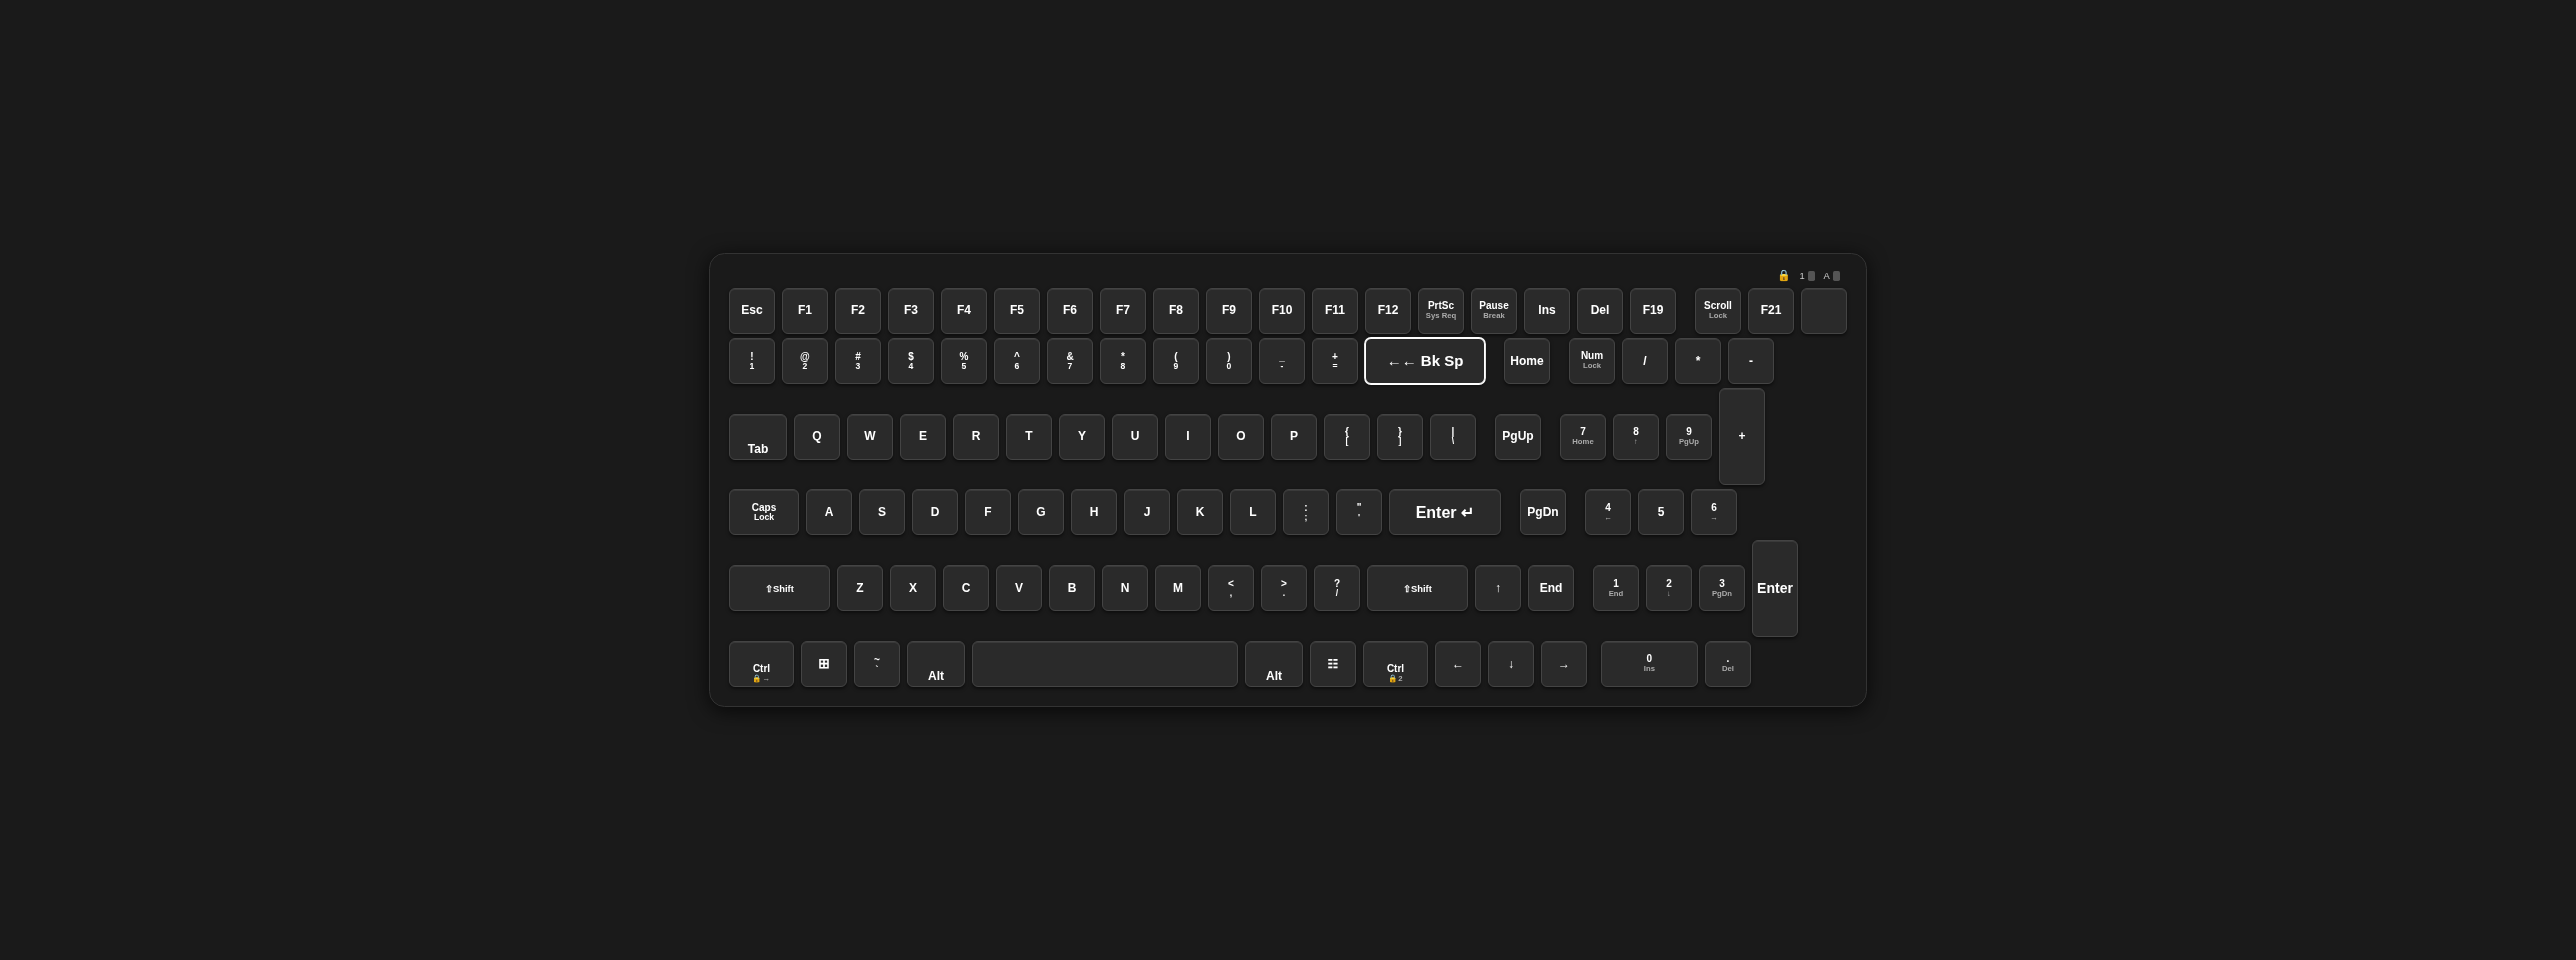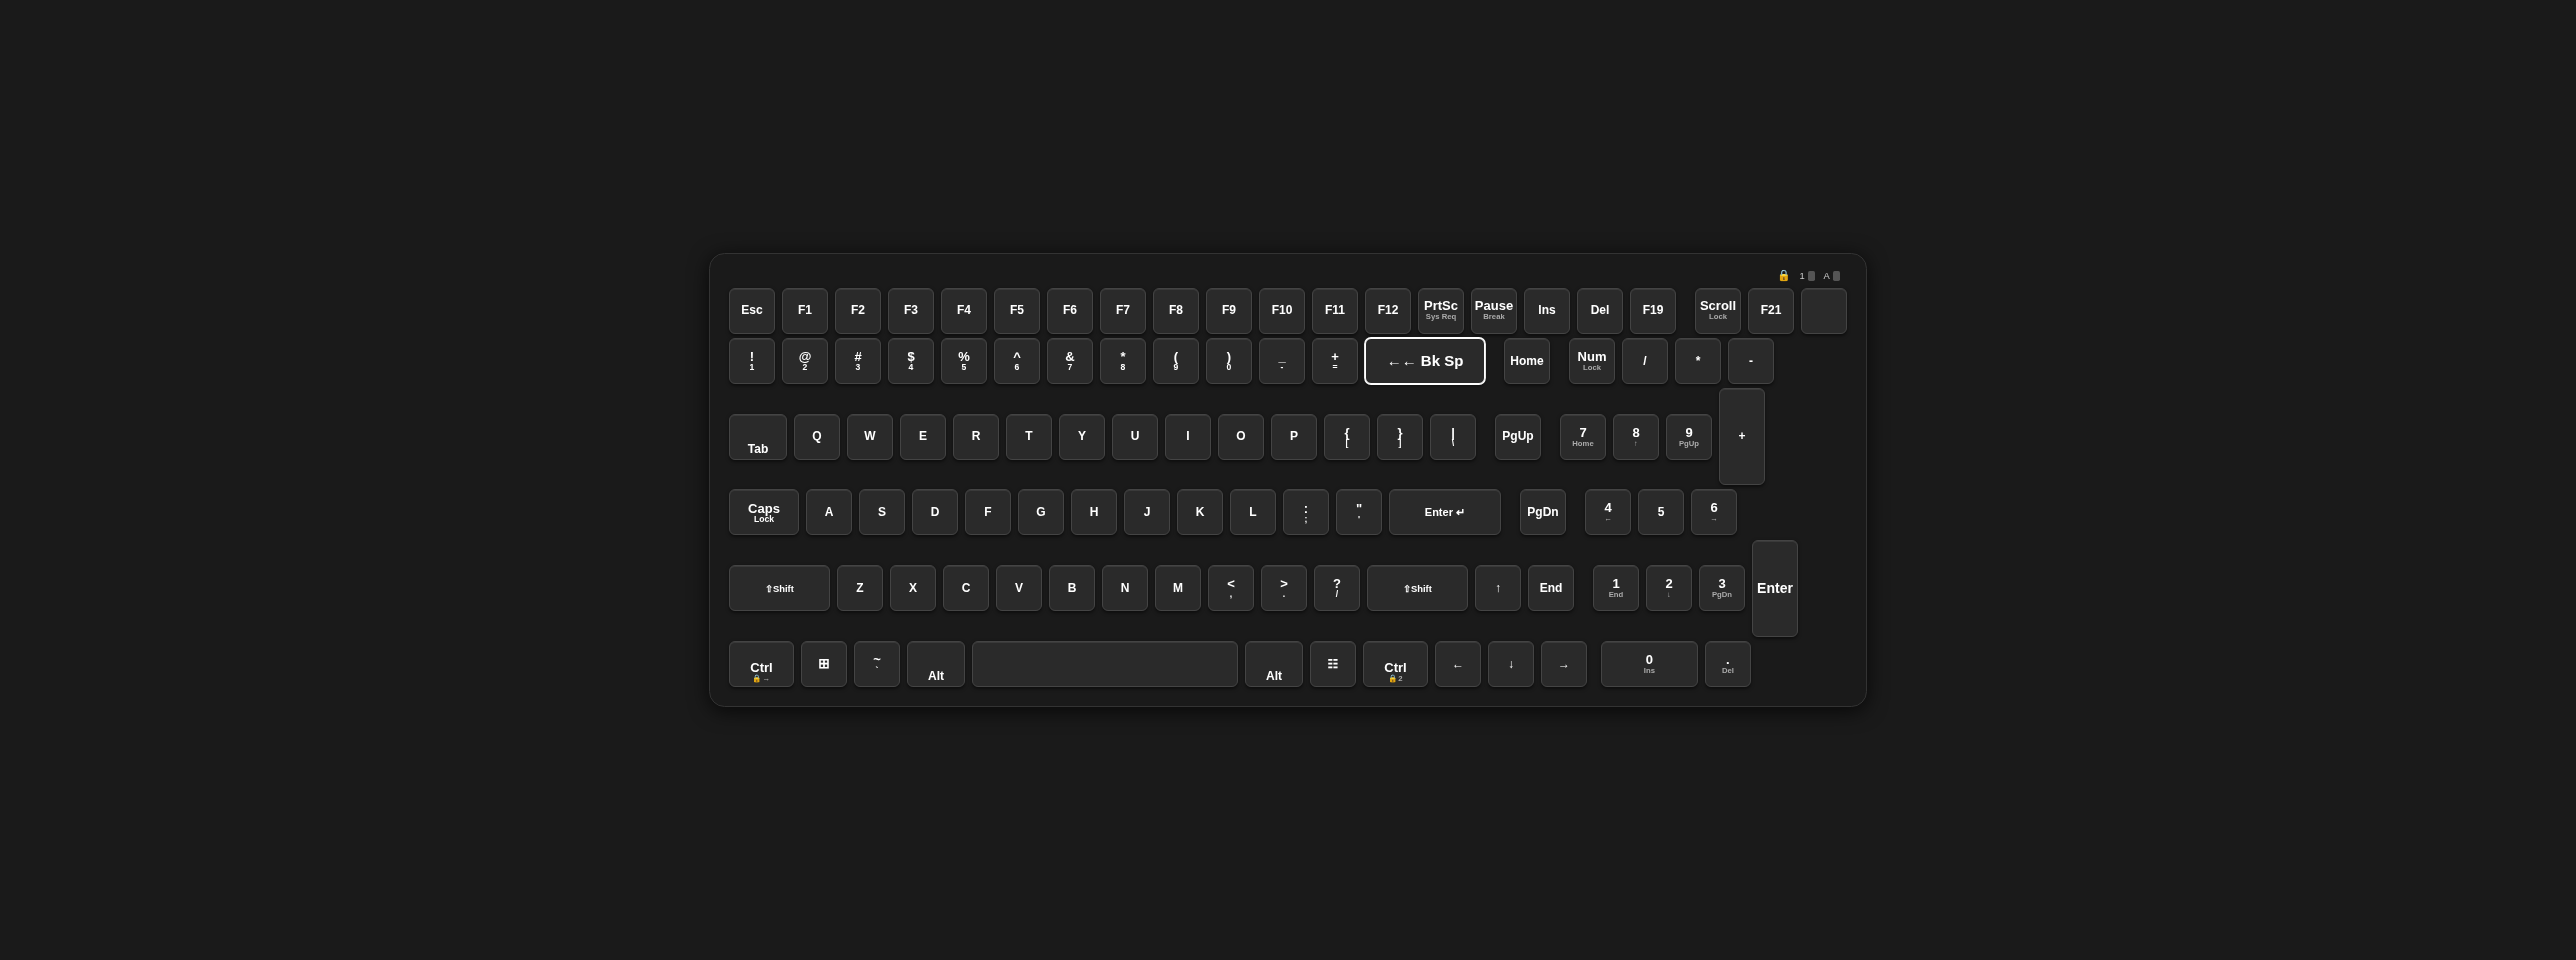--- a/index.html
+++ b/index.html
@@ -72,21 +72,21 @@
       user-select: none;
       min-height: 46px;
       min-width: 46px;
       padding: 2.6px 3.4px;
       line-height: 1.2;
       position: relative;
       box-shadow: 0 1.7px 3.4px rgba(0,0,0,0.5), inset 0 0.9px 0 rgba(255,255,255,0.08);
       transition: background 0.1s;
     }
     .key .top-label {
-      font-size: 13px;
+      font-size: 10px;
       line-height: 1;
     }
     .key .bottom-label {
       font-size: 8.6px;
       line-height: 1;
     }
     .key .main-label {
       font-size: 12px;
       font-weight: bold;
     }
@@ -369,21 +369,21 @@
         </div>
       <div class="key w-1">
           <span class="top-label">:</span>
           <span class="bottom-label">;</span>
         </div>
       <div class="key w-1">
           <span class="top-label">"</span>
           <span class="bottom-label">'</span>
         </div>
       <div class="key w-3" style="min-width:112px;width:112px;">
-          <span style="font-size:11px;">Enter ↵</span>
+          <span style="font-size:16px;">Enter ↵</span>
         </div>
       <div class="key w-1 gap-l">
           <span class="main-label">PgDn</span>
         </div>
       <div class="key w-1 gap-l">
           <span class="top-label">4</span>
           <span class="sub-label">←</span>
         </div>
       <div class="key w-1">
           <span class="main-label">5</span>

